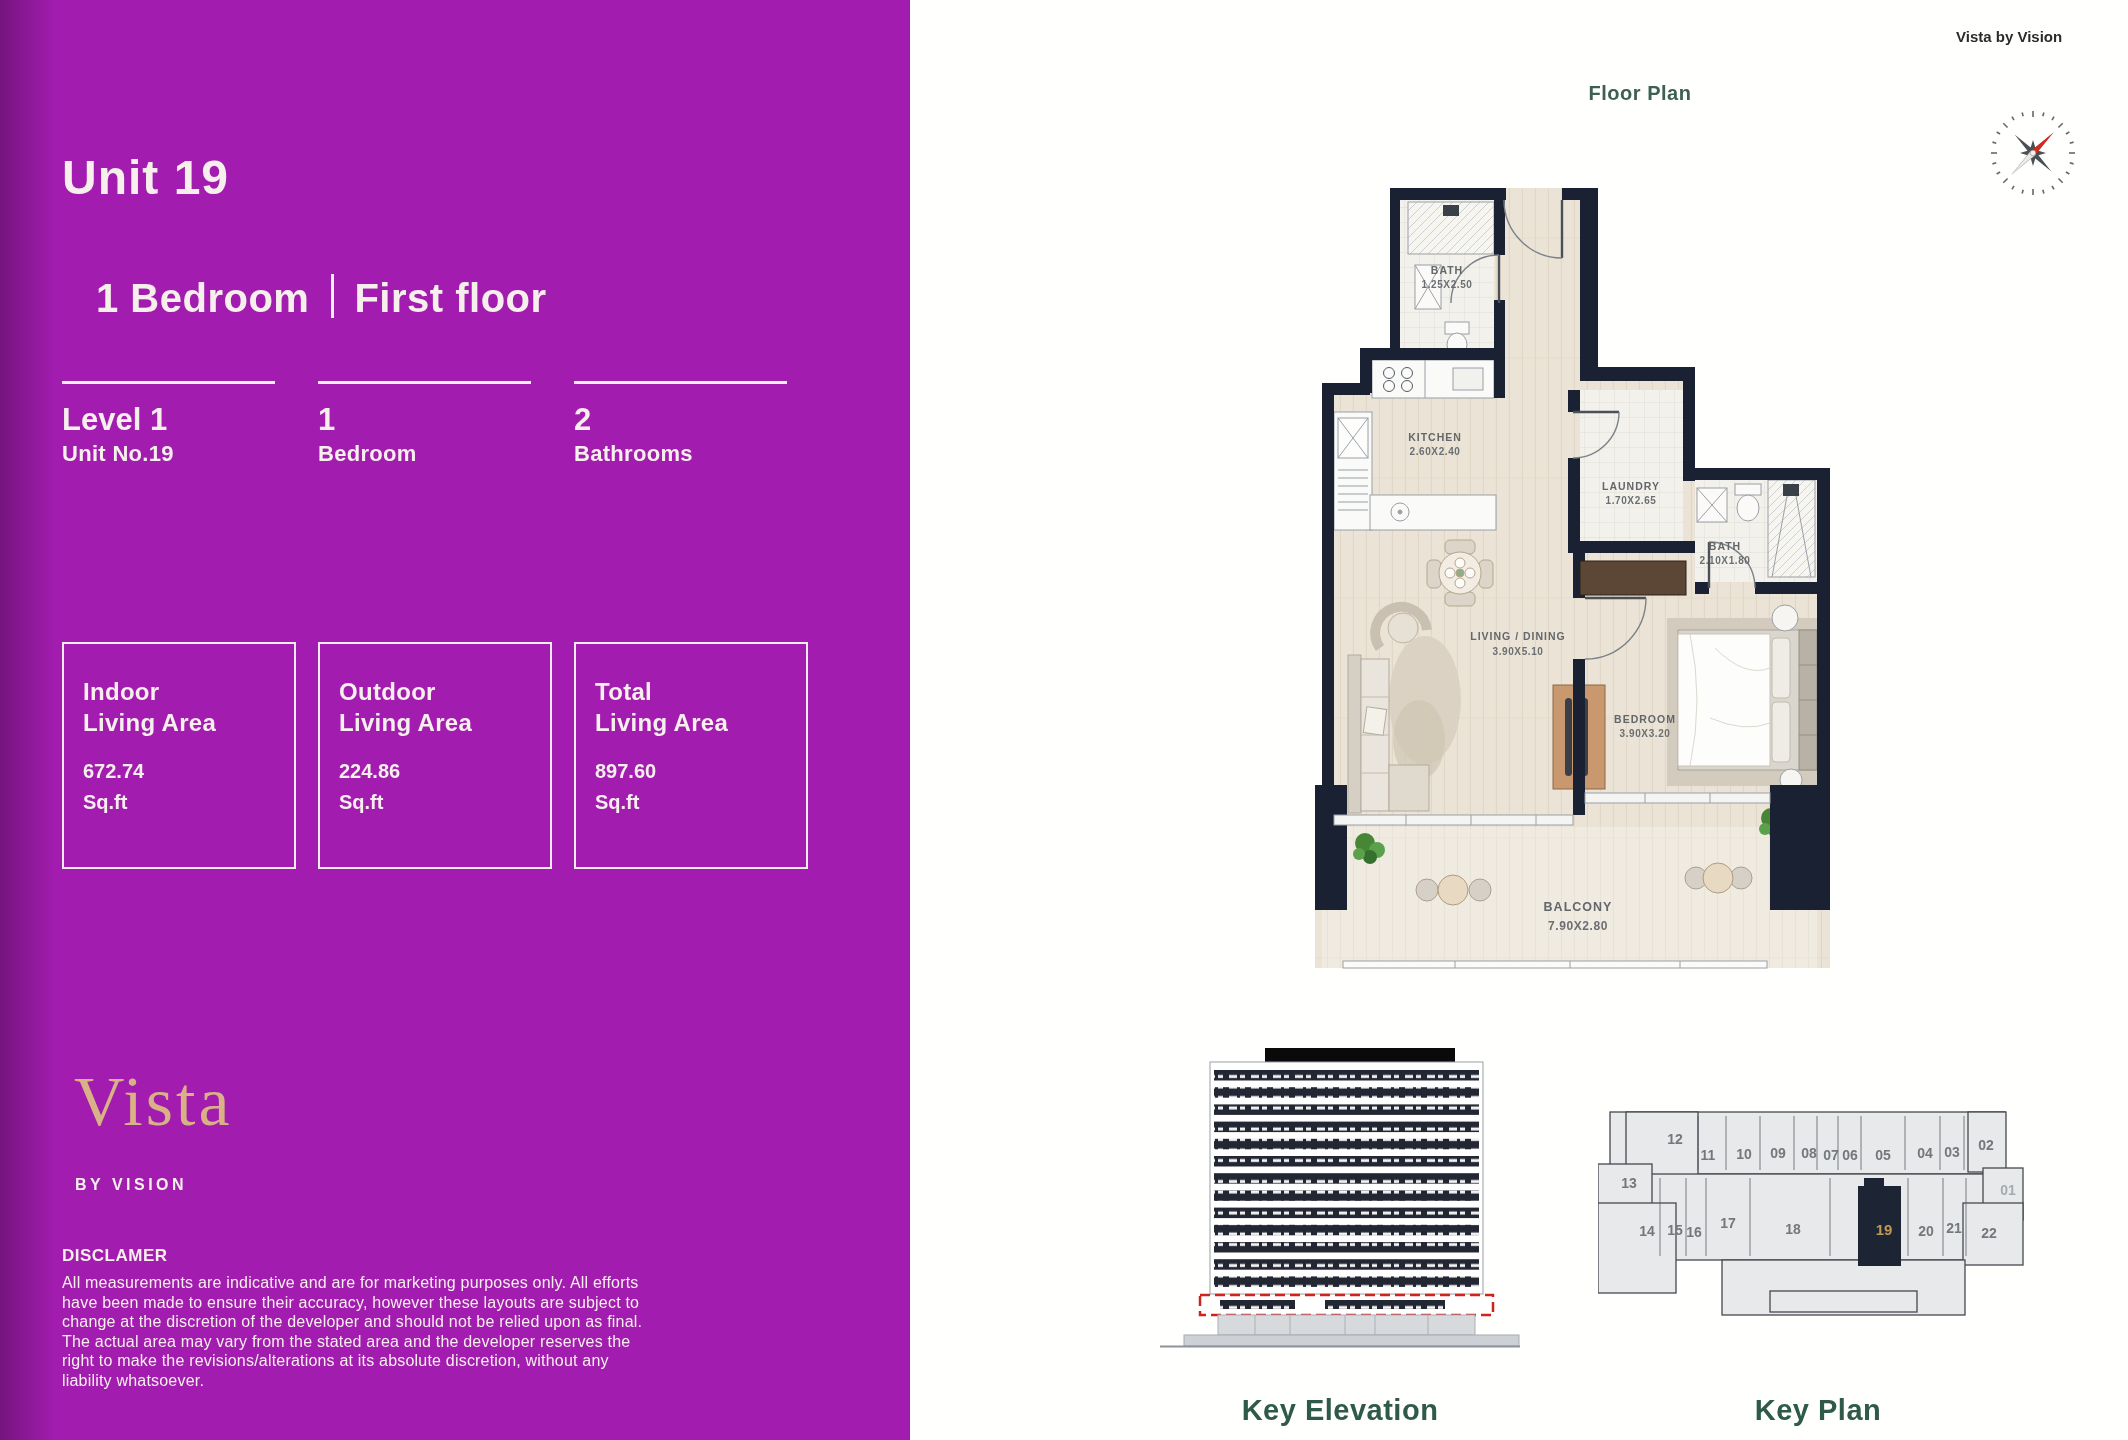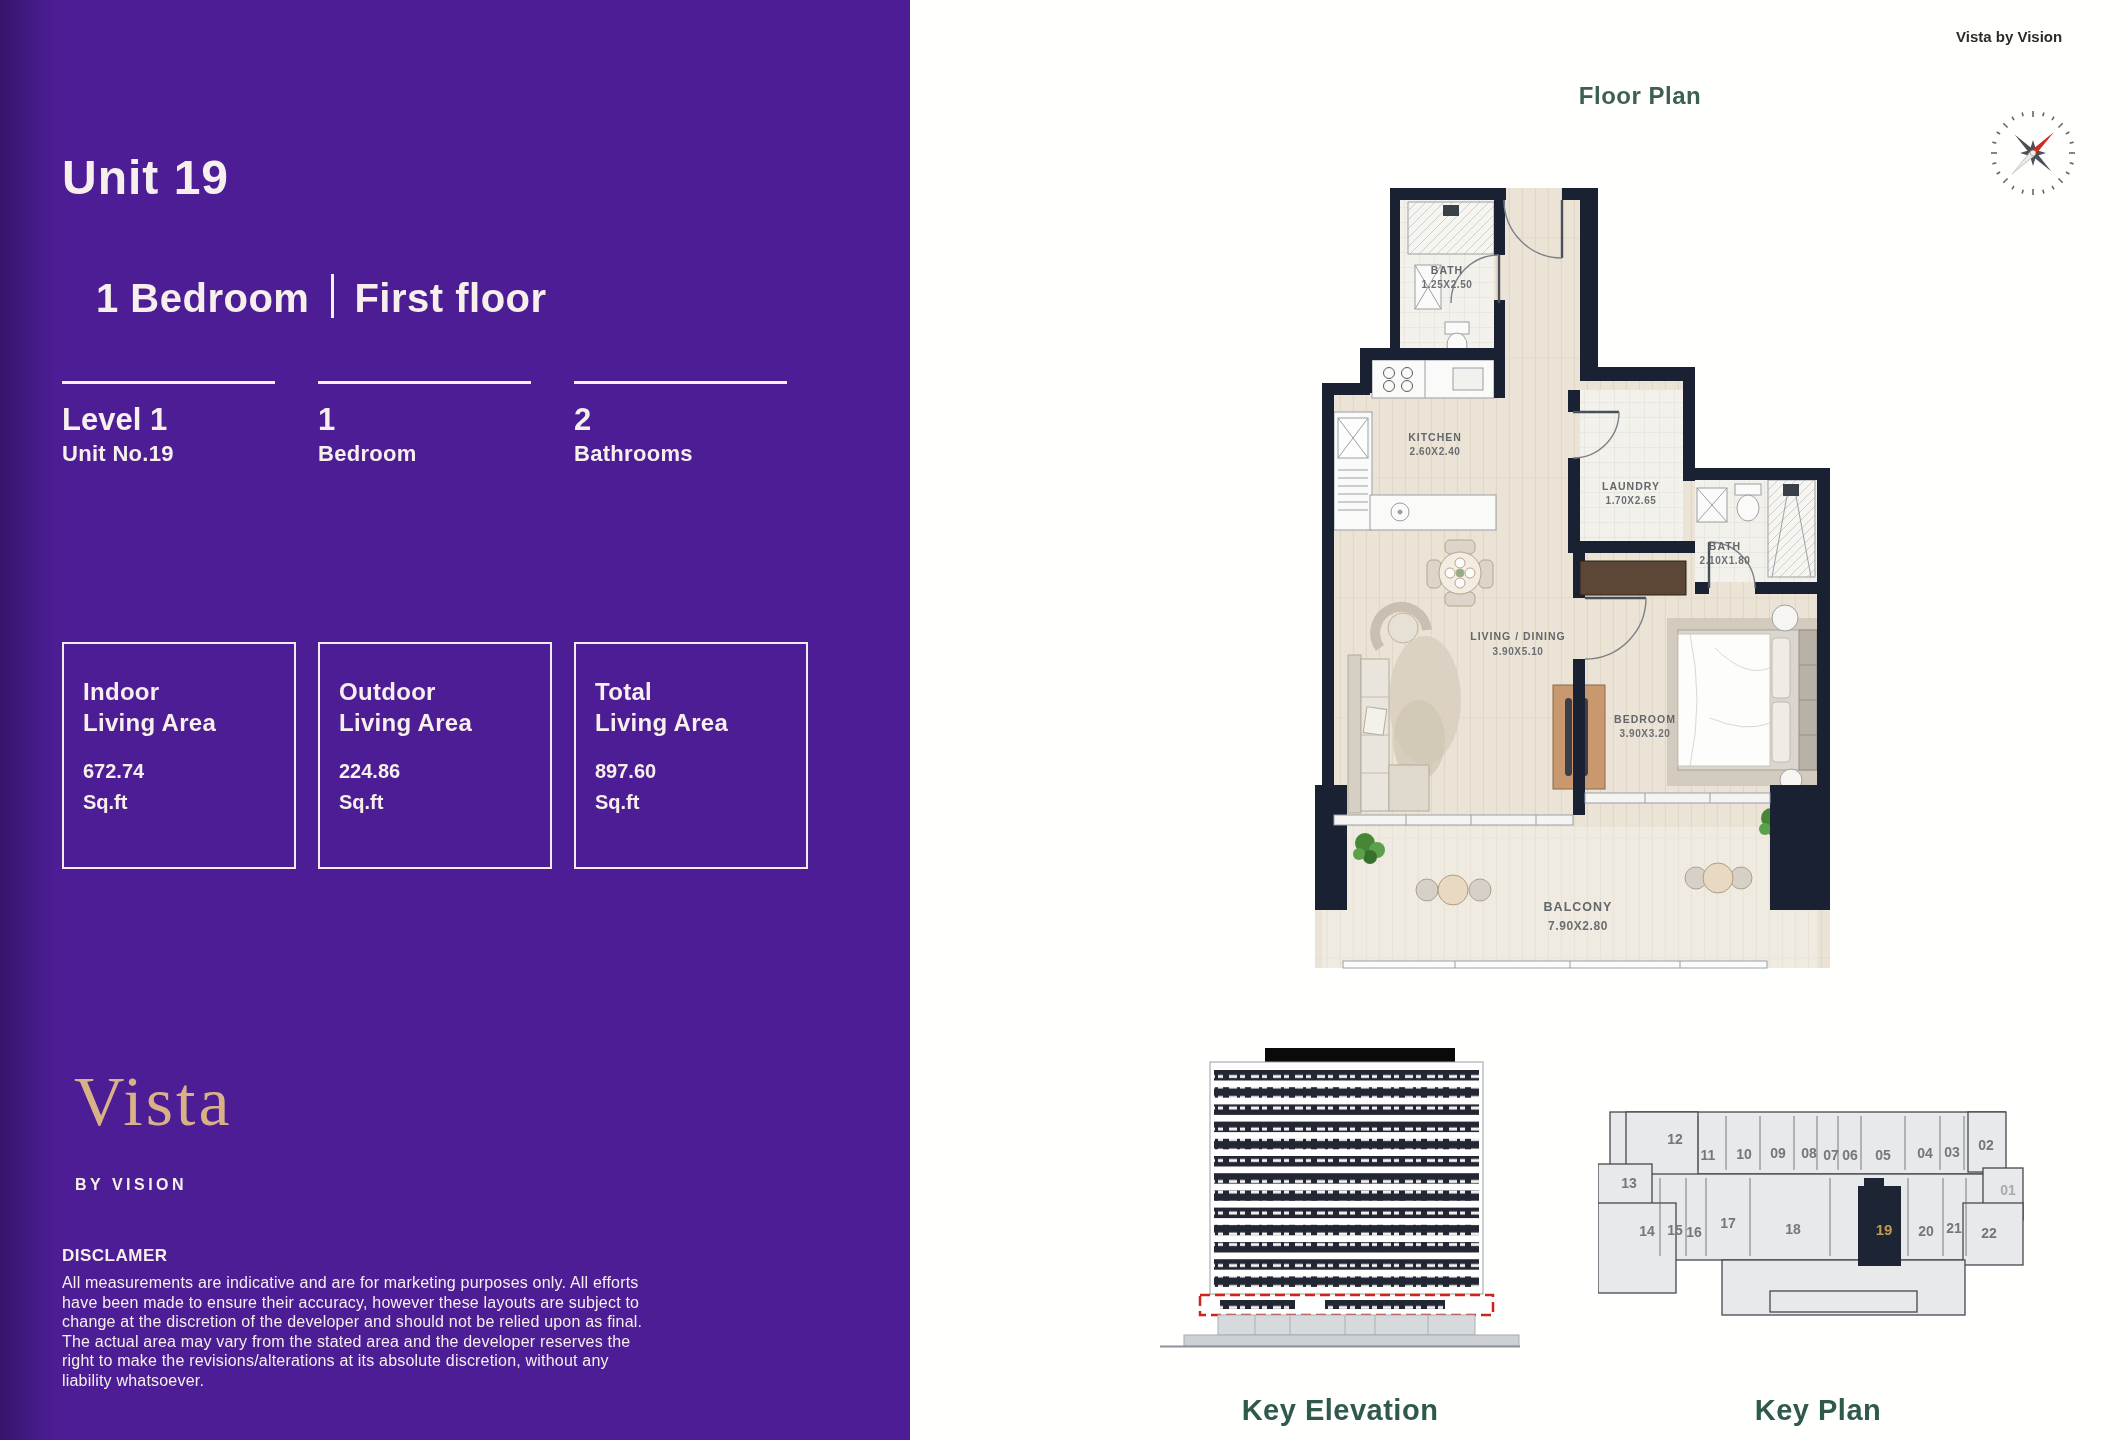--- a/index.html
+++ b/index.html
@@ -1,19 +1,19 @@
 <!DOCTYPE html>
 <html><head>
 <meta charset="utf-8">
 <style>
   html,body{margin:0;padding:0;background:#ffffff;}
   #page{position:relative;width:2128px;height:1440px;background:#fffffe;overflow:hidden;
         font-family:"Liberation Sans",sans-serif;}
   
-  #left-panel{position:absolute;left:0;top:0;width:910px;height:1440px;background:#4c1d95;}
+  #left-panel{position:absolute;left:0;top:0;width:910px;height:1440px;background:#a21caf;}
   #left-panel .edge{position:absolute;left:0;top:0;width:100%;height:100%;
         background:linear-gradient(90deg,rgba(0,0,0,.28),rgba(0,0,0,0) 55px);}
   .white{color:#f6efec;}
   #unit-title{position:absolute;left:62px;top:150px;font-size:48px;font-weight:700;letter-spacing:1px;}
   #subtitle{position:absolute;left:62px;top:274px;font-size:40px;font-weight:600;letter-spacing:.5px;margin-left:34px;}
   #subtitle .sep{display:inline-block;width:3px;height:44px;background:#f6efec;margin:0 20px -6px 22px;}
   .stat-col{position:absolute;top:381px;width:213px;}
   .stat-col .rule{height:3px;background:#f6efec;margin-bottom:18px;}
   .stat-col .v{font-size:31px;font-weight:700;line-height:36px;}
   .stat-col .c{font-size:22px;font-weight:600;margin-top:3px;letter-spacing:.3px;}
@@ -23,21 +23,21 @@
   .area-box .val{position:absolute;left:19px;top:112px;font-size:20px;font-weight:700;line-height:31px;}
   #brand-logo{position:absolute;left:74px;top:1062px;font-family:"Liberation Serif","DejaVu Serif",serif;
         font-size:70px;color:#d8b286;letter-spacing:3px;}
   #brand-byline{position:absolute;left:75px;top:1176px;font-size:16px;font-weight:700;letter-spacing:3.5px;}
   #disclaimer{position:absolute;left:62px;top:1246px;width:720px;}
   #disclaimer .t{font-size:17px;font-weight:700;letter-spacing:.5px;margin-bottom:7px;}
   #disclaimer .ln{font-size:16px;font-weight:500;line-height:19.5px;letter-spacing:.2px;}
   
   #watermark{position:absolute;left:1956px;top:28px;font-size:15px;font-weight:600;color:#2b2b2b;}
   #plan-heading{position:absolute;left:1540px;top:82px;width:200px;text-align:center;
-        font-size:24px;font-weight:700;color:#3c6052;letter-spacing:.5px;}
+        font-size:20px;font-weight:700;color:#3c6052;letter-spacing:.5px;}
   #compass{position:absolute;left:1988px;top:108px;width:90px;height:90px;}
   #floor-plan{position:absolute;left:1315px;top:178px;width:520px;height:800px;}
   #key-elevation{position:absolute;left:1160px;top:1040px;width:360px;height:310px;}
   #key-plan{position:absolute;left:1598px;top:1108px;width:440px;height:210px;}
   .key-label{position:absolute;top:1394px;font-size:29px;font-weight:700;color:#2f5a4b;letter-spacing:.5px;text-align:center;}
   #key-elevation-label{left:1160px;width:360px;}
   #key-plan-label{left:1598px;width:440px;}
   
   text{font-family:"Liberation Sans",sans-serif;}
   .plan-name{font-size:10.5px;font-weight:700;fill:#63676b;letter-spacing:1px;text-anchor:middle;}

